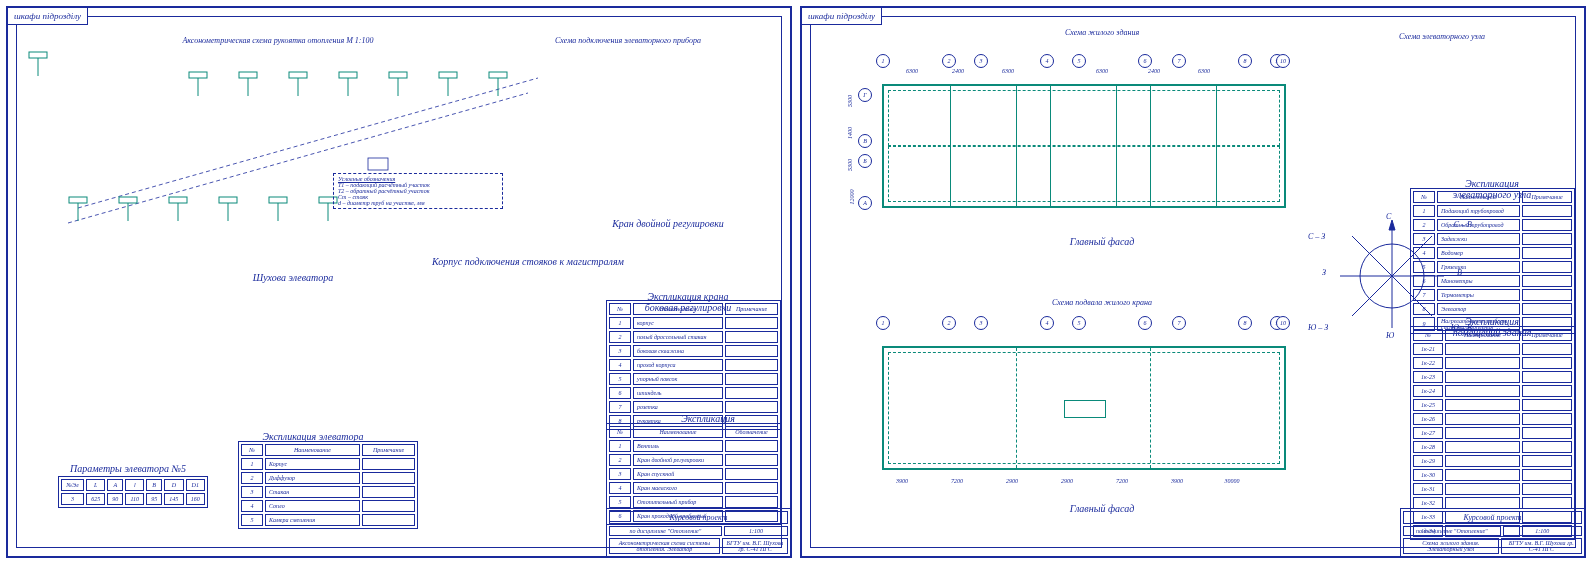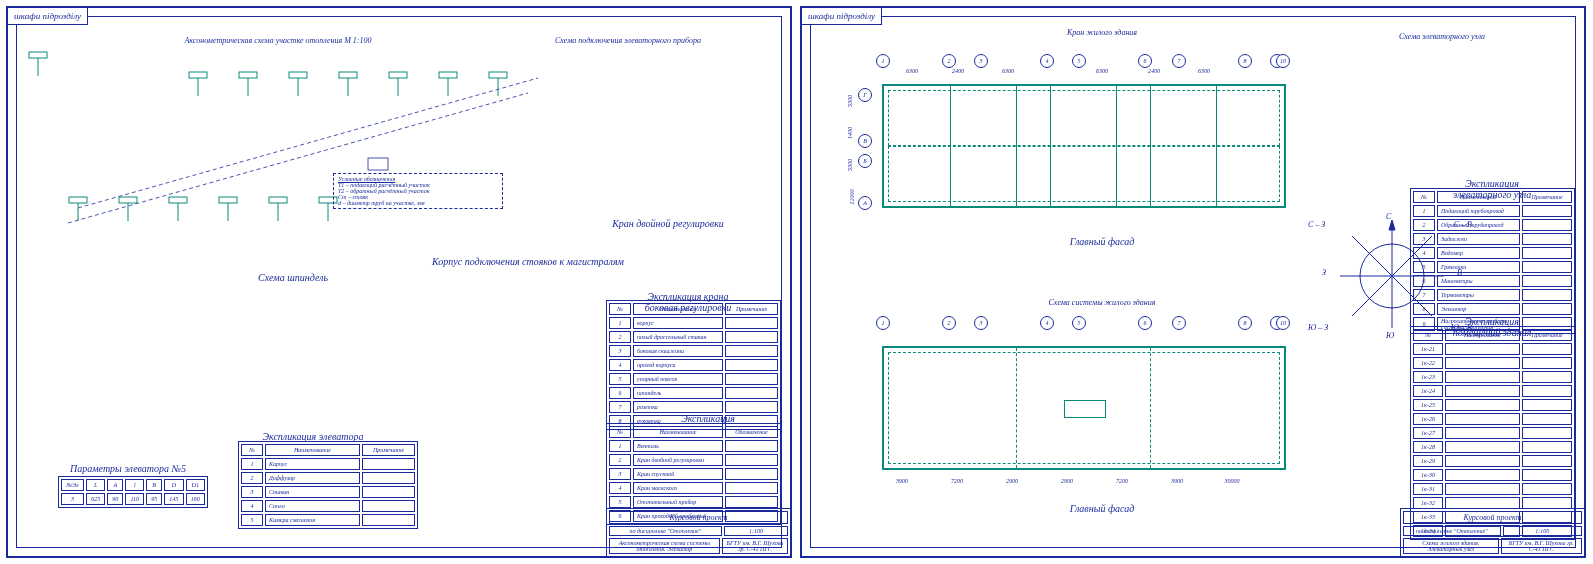--- a/index.html
+++ b/index.html
@@ -34,26 +34,26 @@
 </style>
 </head>
 <body>
 
 <div class="sheets">
 
 <div class="sheet">
   <div class="inner"></div>
   <div class="tag">шкафи підрозділу</div>
 
-  <div class="lbl" style="top:28px;left:270px;width:260px">Аксонометрическая схема участке отопления
+  <div class="lbl" style="top:28px;left:270px;width:260px">Аксонометрическая схема рукоятка отопления
 М 1:100</div>
   <div class="lbl" style="top:28px;left:620px">Схема подключения элеваторного прибора</div>
   <div class="lbl s" style="top:210px;left:660px">Кран двойной регулировки</div>
   <div class="lbl s" style="top:248px;left:520px">Корпус подключения стояков к магистралям</div>
-  <div class="lbl s" style="top:264px;left:285px">Схема шпиндель</div>
+  <div class="lbl s" style="top:264px;left:285px">Шухова элеватора</div>
   <div class="lbl s" style="top:283px;left:680px">Экспликация крана боковая регулировки</div>
   <div class="lbl s" style="top:405px;left:700px">Экспликация</div>
   <div class="lbl s" style="top:423px;left:305px">Экспликация элеватора</div>
   <div class="lbl s" style="top:455px;left:120px">Параметры элеватора №5</div>
 
   <div class="scheme" style="top:50px;left:30px;width:520px;height:200px">
     <svg width="520" height="200">
 
       <g class="nodet">
         <line x1="40" y1="150" x2="500" y2="20" stroke-dasharray="4 3"></line>
@@ -304,23 +304,23 @@
           </tr>
     <tr></tr>
   </tbody>
       </table>
 </div>
 
 <div class="sheet">
   <div class="inner"></div>
   <div class="tag">шкафи підрозділу</div>
 
-  <div class="lbl" style="top:20px;left:300px">Кран жилого здания</div>
+  <div class="lbl" style="top:20px;left:300px">Схема жилого здания</div>
   <div class="lbl" style="top:24px;left:640px">Схема элеваторного узла</div>
-  <div class="lbl" style="top:290px;left:300px">Схема системы жилого здания</div>
+  <div class="lbl" style="top:290px;left:300px">Схема подвала жилого крана</div>
   <div class="lbl s" style="top:228px;left:300px">Главный фасад</div>
   <div class="lbl s" style="top:495px;left:300px">Главный фасад</div>
   <div class="lbl s" style="top:170px;left:690px">Экспликация элеваторного узла</div>
   <div class="lbl s" style="top:308px;left:690px">Экспликация помещений здания</div>
 
   <div class="plan" style="top:76px;left:80px;width:400px;height:120px">
     <div class="room" style="top:4px;left:4px;right:4px;height:54px"></div>
     <div class="room" style="bottom:4px;left:4px;right:4px;height:54px"></div>
 
     <div style="position:absolute;top:0;bottom:0;left:66px;border-left:1px solid #0a8a7a"></div>
@@ -366,21 +366,21 @@
         <line x1="20" y1="20" x2="100" y2="100"></line>
             <line x1="100" y1="20" x2="20" y2="100"></line>
         <polygon points="60,4 57,14 63,14" fill="#1a2a9c"></polygon>
       </g>
     </svg>
     <div class="clabel" style="top:-4px;left:54px">С</div>
     <div class="clabel" style="bottom:-4px;left:54px">Ю</div>
     <div class="clabel" style="top:52px;right:-10px">В</div>
     <div class="clabel" style="top:52px;left:-10px">З</div>
     <div class="clabel" style="top:4px;right:-20px">С – В</div>
-    <div class="clabel" style="top:4px;left:-24px">С – З</div>
+    <div class="clabel" style="top:16px;left:-24px">С – З</div>
     <div class="clabel" style="bottom:4px;right:-20px">Ю – В</div>
     <div class="clabel" style="bottom:4px;left:-24px">Ю – З</div>
   </div>
 
   <table class="tbl thin" style="top:180px;left:608px;width:165px">
     <tbody>
           <tr>
             <th style="width:14px">№</th>
             <th>Наименование</th>
             <th style="width:42px">Примечание</th>

